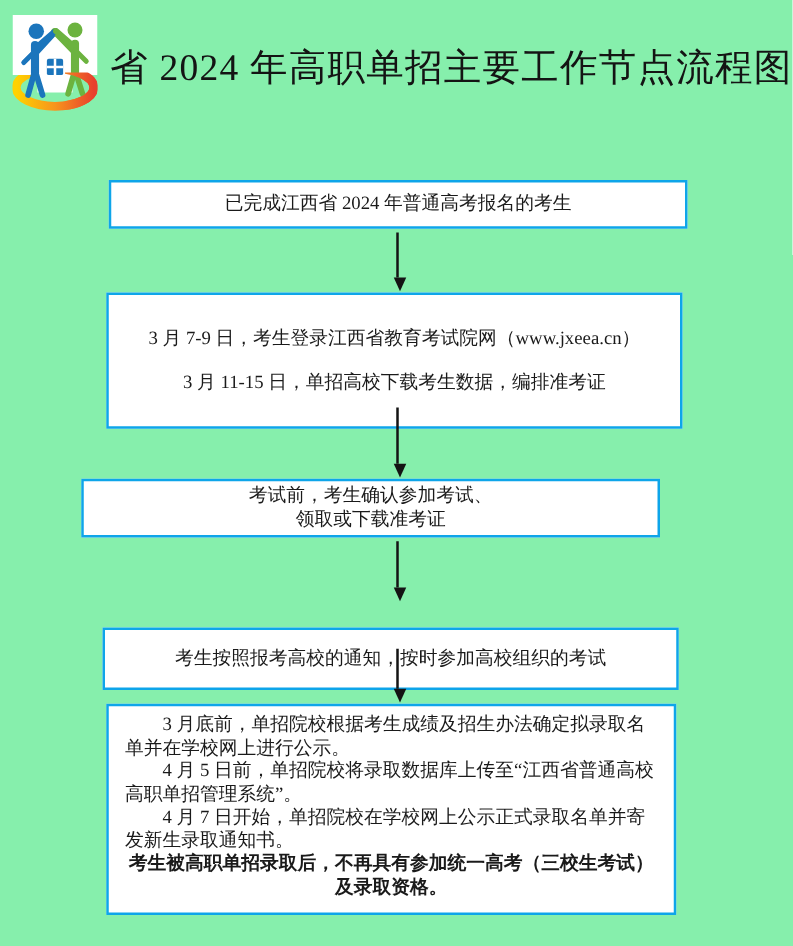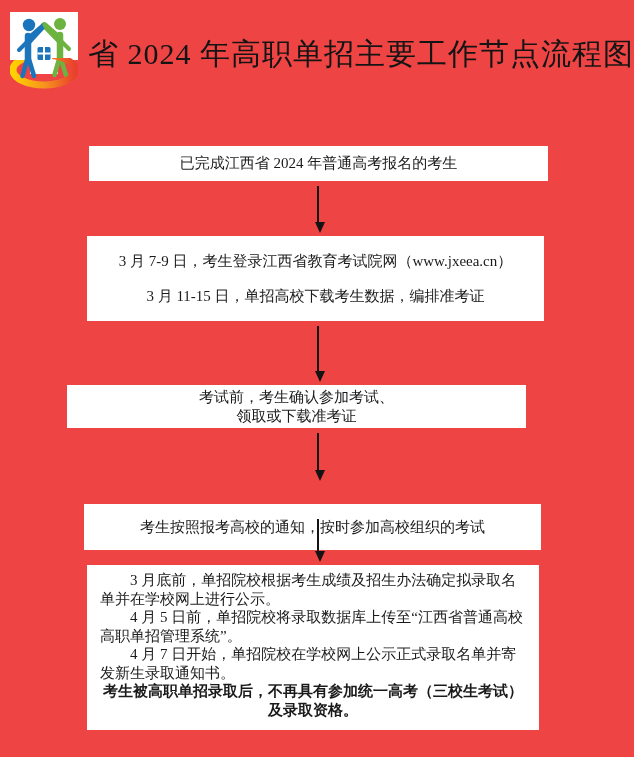--- a/index.html
+++ b/index.html
@@ -1,40 +1,40 @@
 <!DOCTYPE html>
 <html><head>
 <meta charset="utf-8">
 <style>
   html,body{margin:0;padding:0;background:#ffffff;}
   .page{
     position:relative;
     width:634px;height:757px;
-    background:#ef4444;
+    background:#86efac;
     font-family:"Liberation Serif","DejaVu Serif",serif;
     color:#1a1a1a;
     overflow:hidden;
   }
   
   .logo{position:absolute;left:10px;top:12px;width:68px;height:84px;}
   .title{
     position:absolute;left:88px;top:34px;
     font-size:30px;letter-spacing:1px;white-space:nowrap;
     color:#141414;font-weight:500;
   }
   
   .fbox{
     position:absolute;box-sizing:border-box;
-    border:2px solid #ef4444;background:#fff;
+    border:2px solid #0ea5e9;background:#fff;
     display:flex;flex-direction:column;justify-content:center;align-items:center;
     text-align:center;font-size:15px;line-height:19px;
   }
   .bline{width:100%;}
   .b1{left:87px;top:144px;width:463px;height:39px;}
-  .b2{left:85px;top:234px;width:461px;height:89px;}
+  .b2{left:85px;top:234px;width:461px;height:109px;}
   .b2 .gap{height:16px;}
   .b3{left:65px;top:383px;width:463px;height:47px;}
   .b4{left:82px;top:502px;width:461px;height:50px;}
   .b5{
     left:85px;top:563px;width:456px;height:169px;
     display:block;text-align:left;
     padding:6px 13px;font-size:15px;line-height:18.5px;
   }
   .para{margin:0;}
   .indent{text-indent:2em;}

